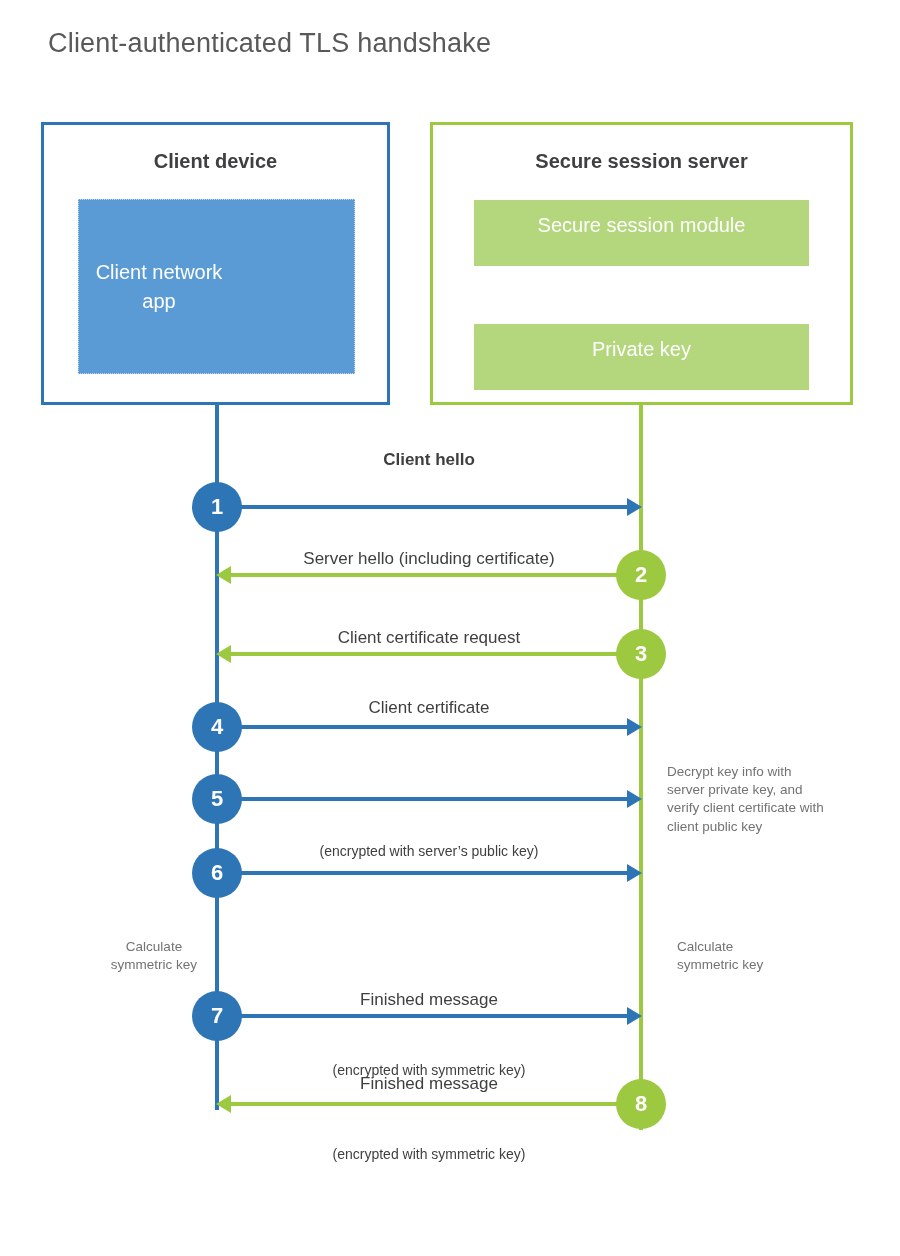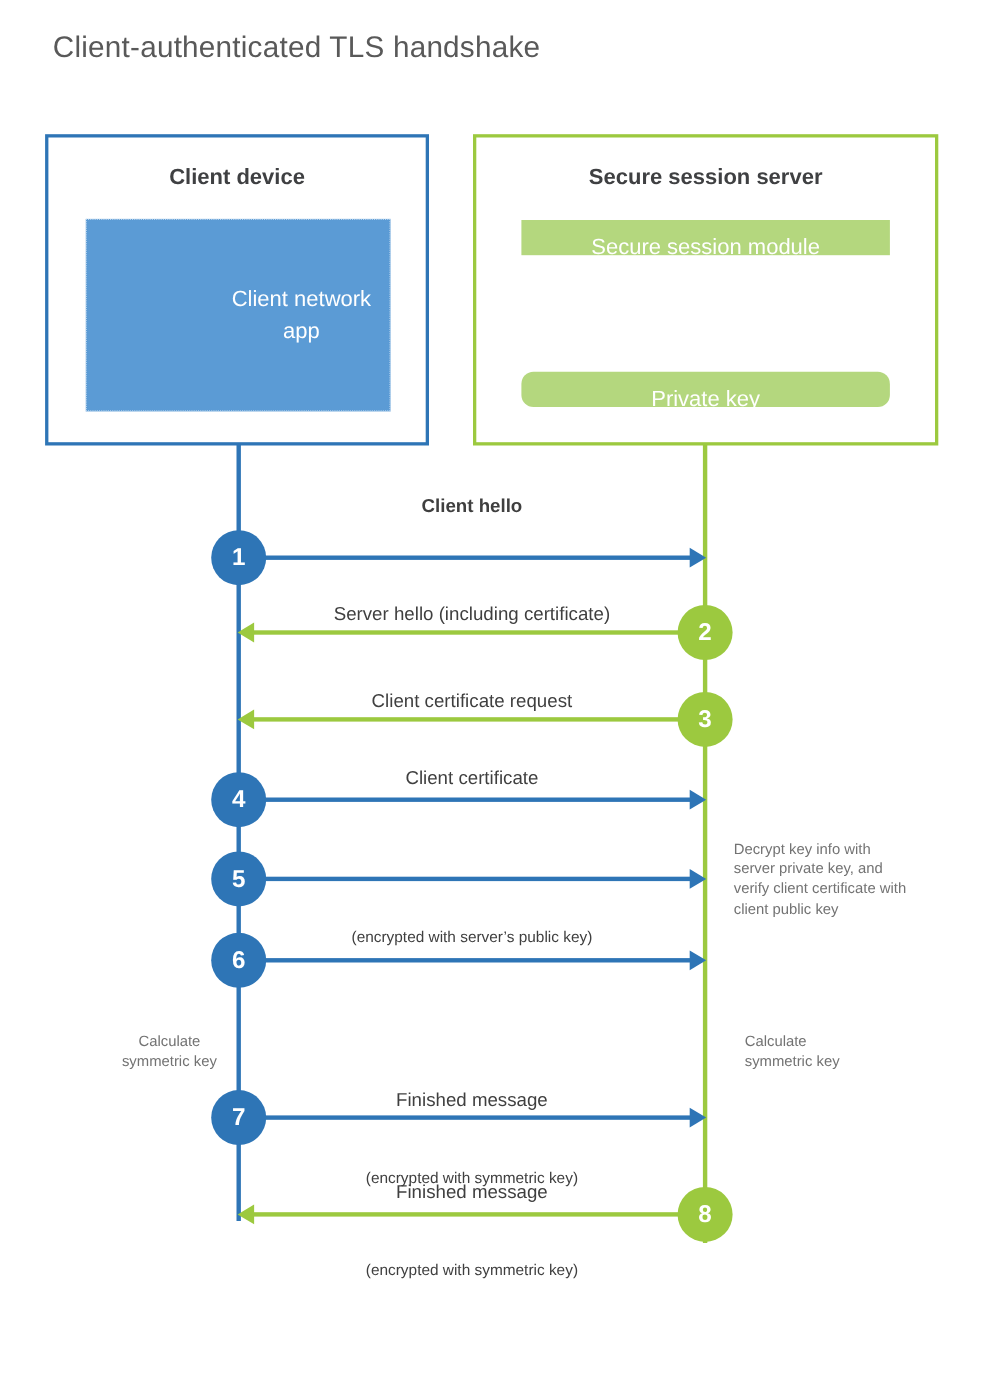--- a/index.html
+++ b/index.html
@@ -7,24 +7,24 @@
   #canvas{position:relative;width:900px;height:1256px;background:#ffffff;overflow:hidden;}
 
   .page-title{position:absolute;left:48px;top:28px;font-size:27px;font-weight:400;color:#595959;letter-spacing:0.2px;}
 
   
   .actor-box{position:absolute;top:122px;height:283px;background:#ffffff;box-sizing:border-box;}
   .client-box{left:41px;width:349px;border:3px solid #2E75B6;}
   .server-box{left:430px;width:423px;border:3px solid #9CC93F;}
   .actor-title{position:absolute;left:0;right:0;top:25px;text-align:center;font-size:20px;font-weight:bold;color:#3F4042;}
 
-  .app-rect{position:absolute;left:78px;top:199px;width:277px;height:175px;background:#5B9BD5;border:1px dotted #bcd6ee;box-sizing:border-box;display:flex;align-items:center;justify-content:flex-end;}
+  .app-rect{position:absolute;left:78px;top:199px;width:277px;height:175px;background:#5B9BD5;border:1px dotted #bcd6ee;box-sizing:border-box;display:flex;align-items:center;justify-content:flex-start;}
   .app-rect span{display:block;max-width:160px;text-align:center;color:#ffffff;font-size:20px;line-height:1.45;}
 
-  .module-bar{position:absolute;left:474px;width:335px;height:32px;background:#B4D77E;color:#ffffff;font-size:20px;text-align:center;line-height:50px;}
+  .module-bar{position:absolute;left:474px;width:335px;height:66px;background:#B4D77E;color:#ffffff;font-size:20px;text-align:center;line-height:50px;}
 
   
   .lifeline{position:absolute;width:4px;}
   .lifeline.blue{left:215px;top:404px;height:706px;background:#2E75B6;}
   .lifeline.green{left:639px;top:404px;height:726px;background:#9CC93F;}
 
   
   .arrow-line{position:absolute;height:4px;}
   .arrow-line.blue{background:#2E75B6;}
   .arrow-line.green{background:#9CC93F;}
@@ -58,21 +58,21 @@
     <div class="actor-title">Client device</div>
   </div>
   <div class="app-rect">
     <span>Client network app</span>
   </div>
 
   <div class="actor-box server-box">
     <div class="actor-title">Secure session server</div>
   </div>
   <div class="module-bar" style="top:200px;">Secure session module</div>
-  <div class="module-bar" style="top:338px;border-radius:11px;">Private key</div>
+  <div class="module-bar" style="top:324px;">Private key</div>
 
   <div class="lifeline blue"></div>
   <div class="lifeline green"></div>
 
   <div class="msg-label" style="top:450px;font-weight:bold;">Client hello</div>
   <div class="arrow-line blue" style="left:217px;top:505px;width:412px;"></div>
   <div class="ah right blue" style="left:627px;top:498px;"></div>
   <div class="step-circle blue" style="top:482px;">1</div>
 
   <div class="msg-label" style="top:549px;">Server hello (including certificate)</div>

